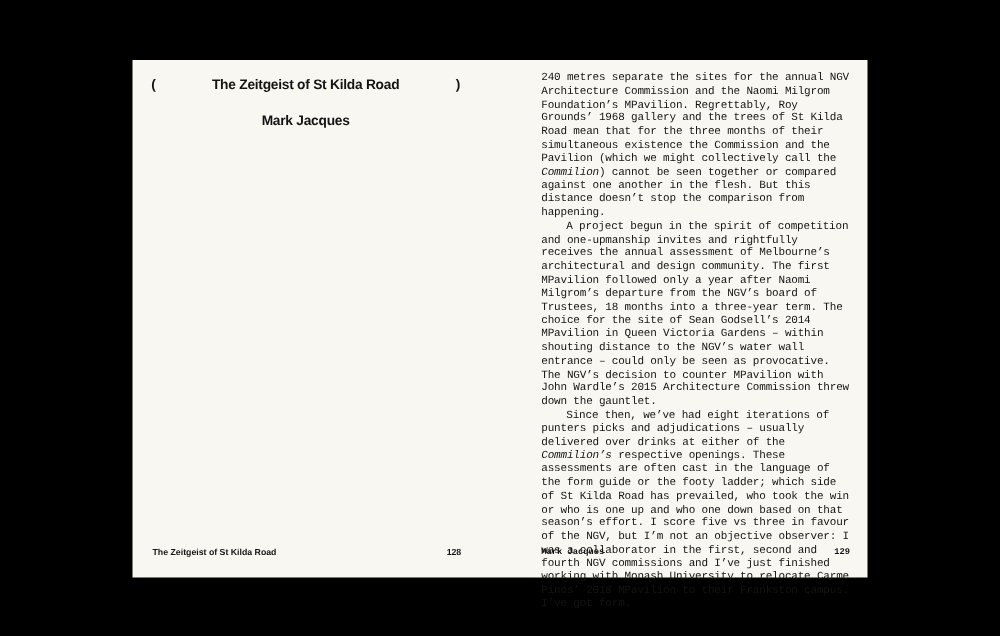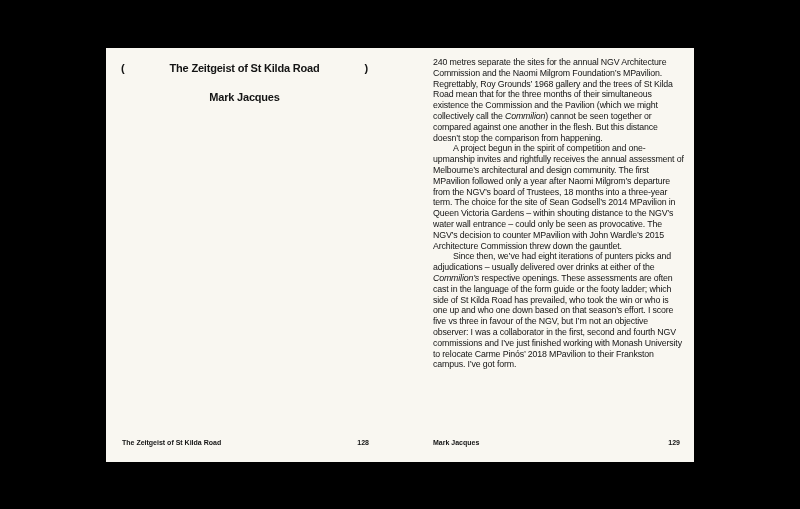--- a/index.html
+++ b/index.html
@@ -25,21 +25,21 @@
     height: 414px;
     background: #f9f7f1;
     color: #141414;
   }
   .page {
     position: absolute;
     top: 0;
     height: 100%;
   }
   .page.left  { left: 0;     width: 294px; }
-  .page.right { left: 294px; width: 294px; }
+  .page.right { left: 294px; width: 294px; font-family: Liberation Mono, monospace; }
 
   
   .title-row {
     position: absolute;
     left: 15px;
     top: 14px;
     width: 247px;
     display: flex;
     justify-content: space-between;
     align-items: baseline;

